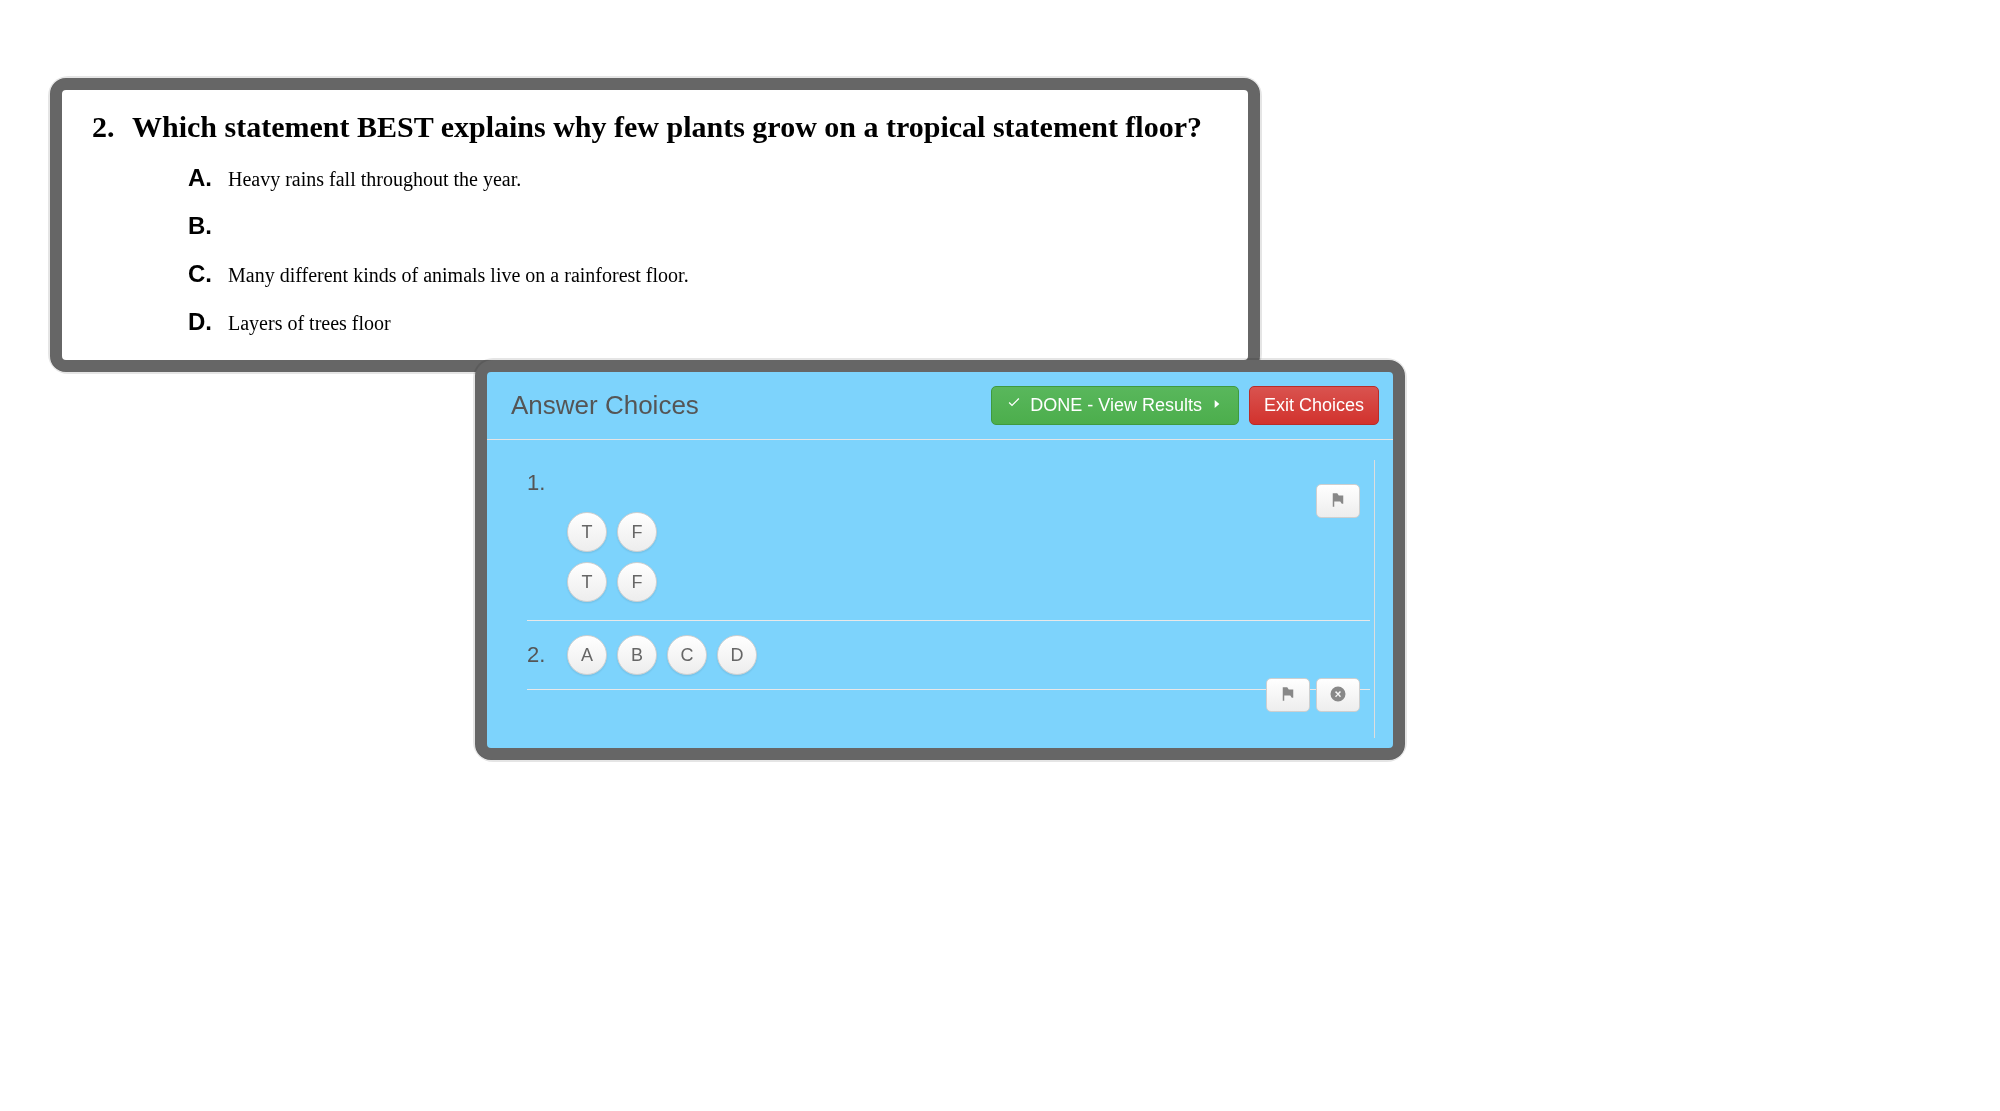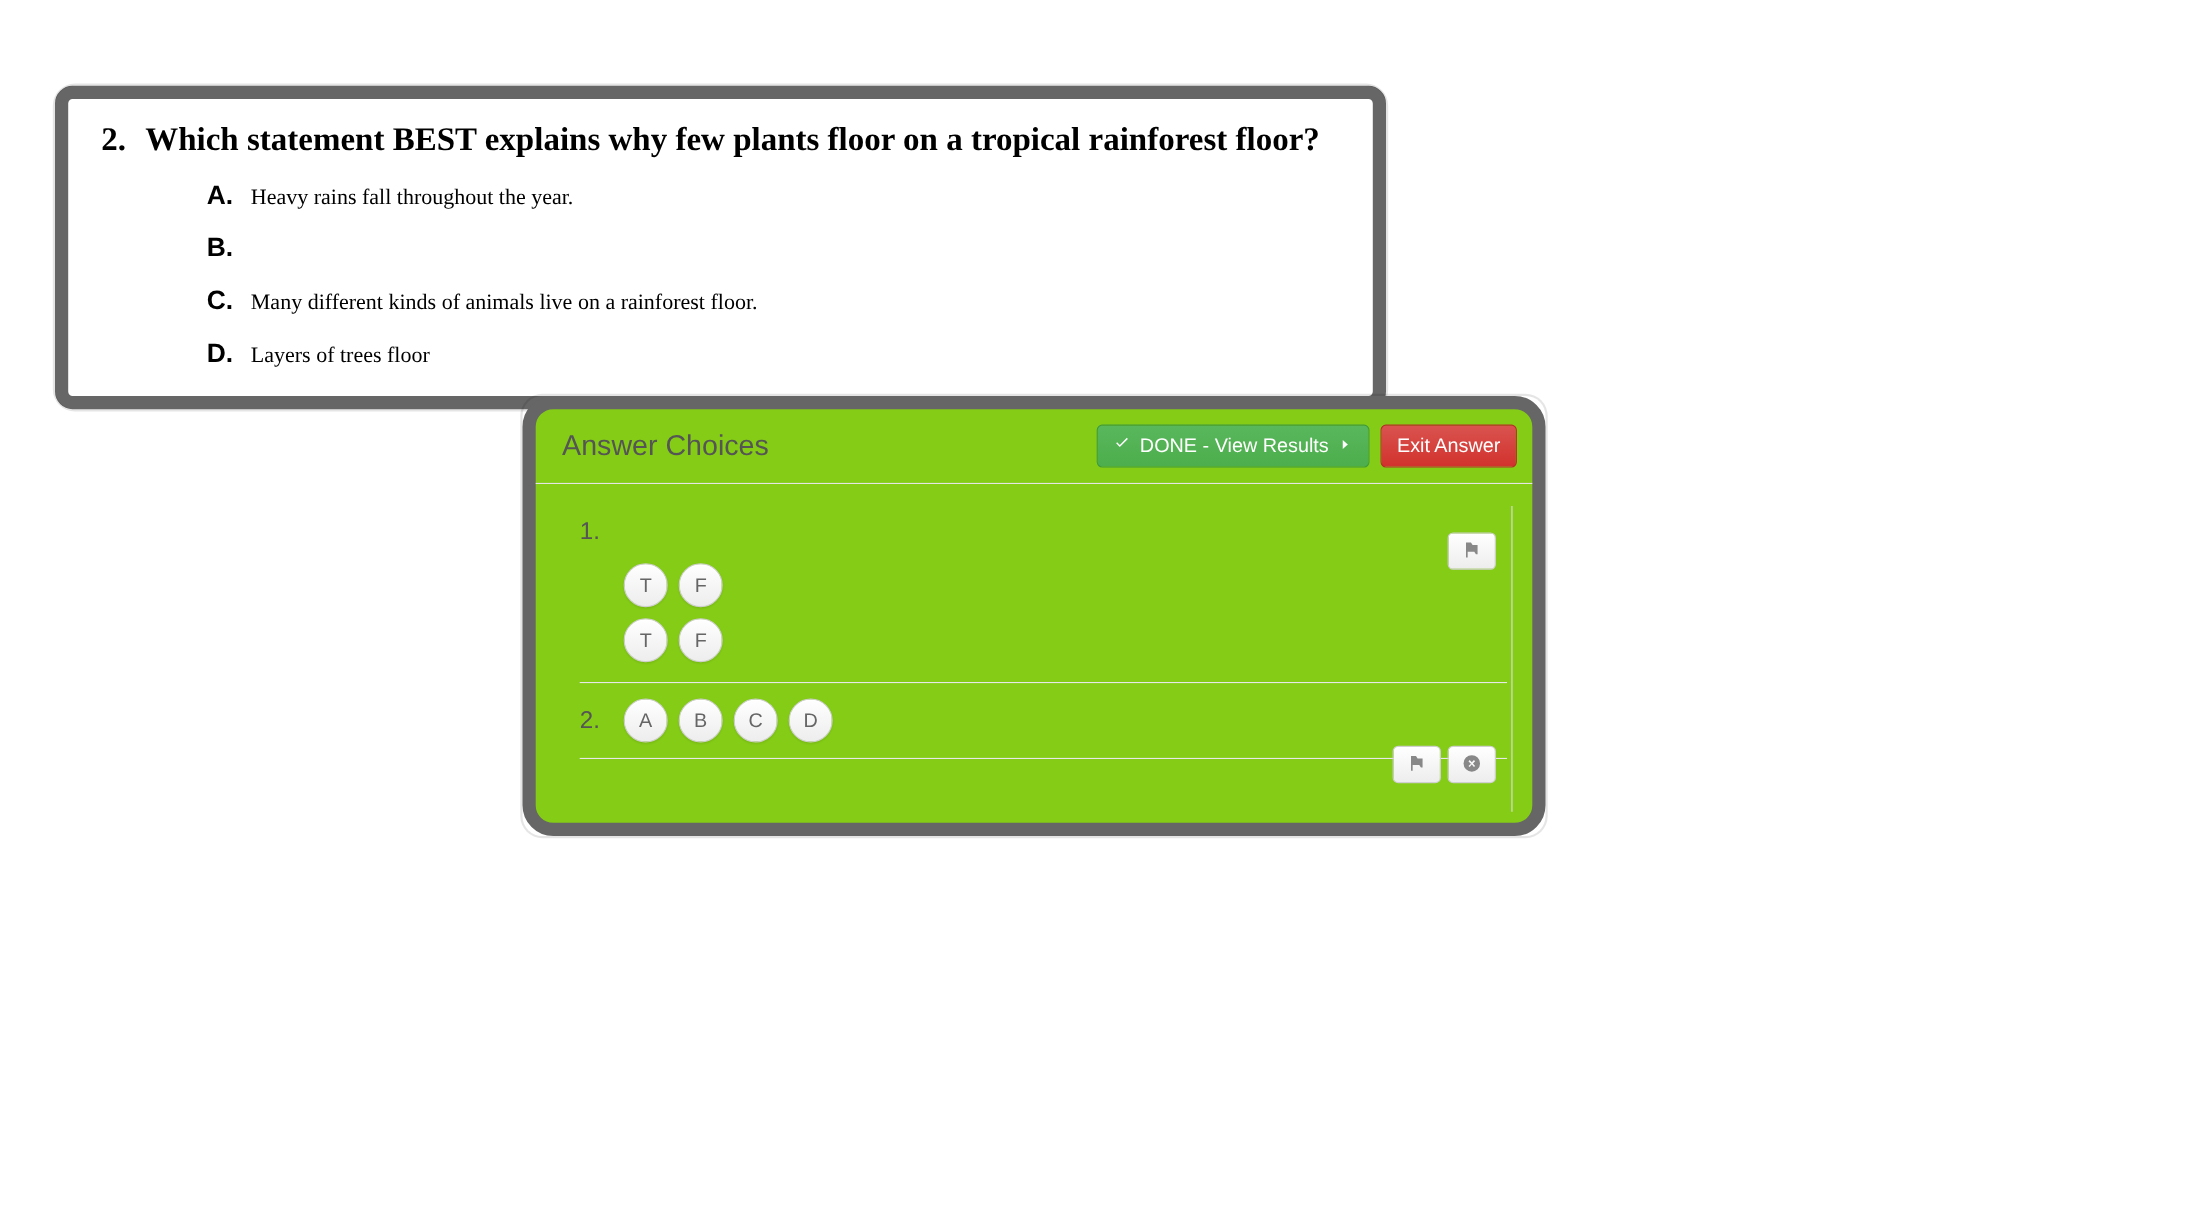--- a/index.html
+++ b/index.html
@@ -64,22 +64,22 @@
   }
 
   
   .answer-card {
     position: absolute;
     left: 475px;
     top: 360px;
     width: 930px;
     height: 400px;
     border: 12px solid #666666;
-    border-radius: 28px;
-    background: #84cc16;
+    border-radius: 16px;
+    background: #7dd3fc;
     display:flex;
     flex-direction:column;
   }
   .answer-card:after{
     content:"";
     position:absolute;
     inset:-12px;
     border-radius:18px;
     box-shadow:0 0 0 2px rgba(0,0,0,.1);
     pointer-events:none;
@@ -181,21 +181,21 @@
     padding-right:4px;
     position:relative;
   }
 </style>
 </head>
 <body>
 
 <div class="question-card">
   <div class="q-line">
     <span class="q-num">2.</span>
-    <span>Which statement BEST explains why few plants floor on a tropical rainforest floor?</span>
+    <span>Which statement BEST explains why few plants grow on a tropical statement floor?</span>
   </div>
   <div class="options">
     <div class="option-row">
       <span class="opt-letter">A.</span>
       <span class="opt-text">Heavy rains fall throughout the year.</span>
     </div>
     <div class="option-row">
       <span class="opt-letter">B.</span>
     </div>
     <div class="option-row">
@@ -220,21 +220,21 @@
             </svg>
         </span>
         <span>DONE - View Results</span>
         <span>
           <svg viewBox="0 0 24 24" width="14" height="14" fill="#fff">
               <path d="M8 5l8 7-8 7z"></path>
             </svg>
         </span>
       </button>
       <button class="exit-btn">
-        <span>Exit Answer</span>
+        <span>Exit Choices</span>
       </button>
     </div>
   </div>
 
   <div class="answer-body">
    <div class="answer-body-inner">
 
     <div class="ans-row">
       <span class="ans-num">1.</span>
     </div>

